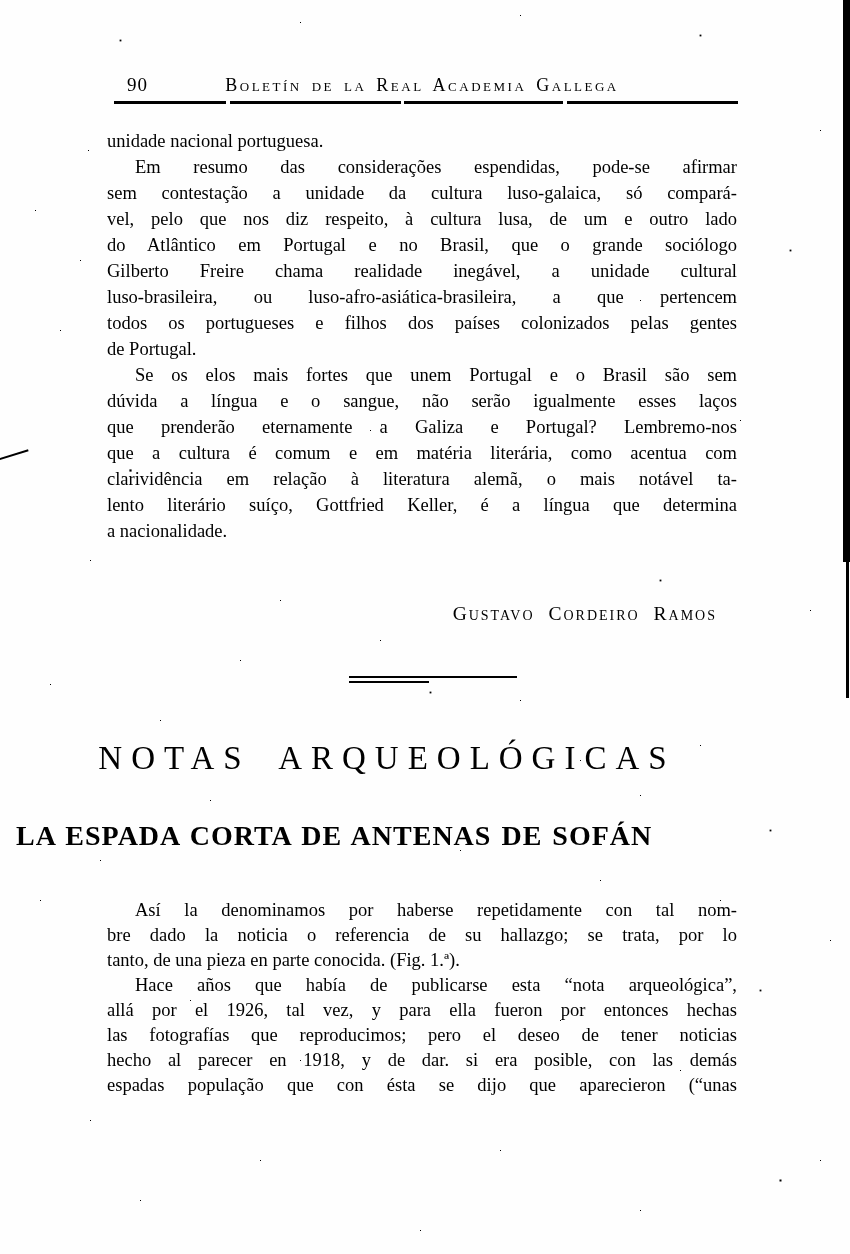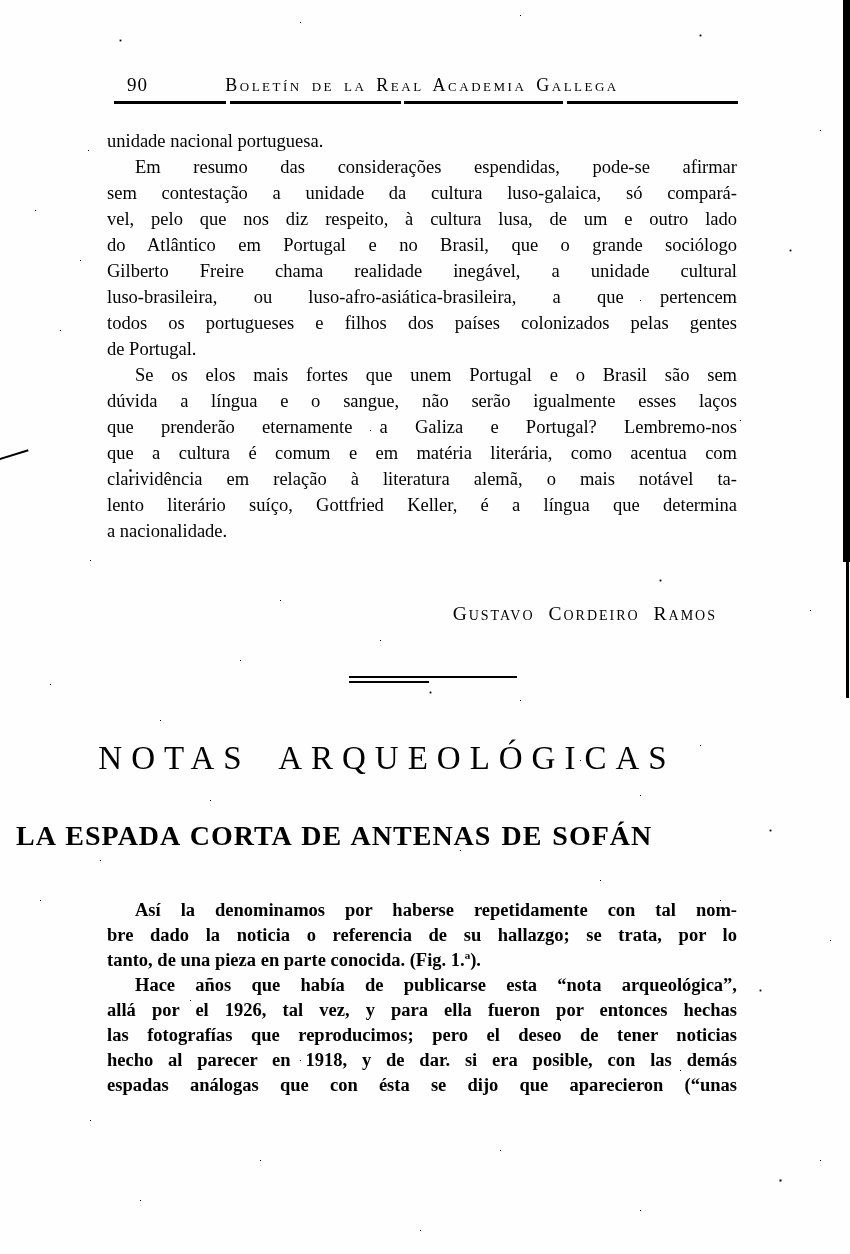--- a/index.html
+++ b/index.html
@@ -33,21 +33,21 @@
     position:absolute;top:101px;left:114px;width:624px;height:3px;
     background:
       linear-gradient(90deg,#000 0 18%, #fff 18% 18.6%, #000 18.6% 46%, #fff 46% 46.5%, #000 46.5% 72%, #fff 72% 72.6%, #000 72.6% 100%);
   }
   
   .text-block{
     position:absolute;left:107px;width:630px;
     font-size:18.5px;
   }
   .block-a{top:128px;line-height:26px;}
-  .block-b{top:898px;line-height:25px;font-weight:bold;}
+  .block-b{top:898px;line-height:25px;}
   .para .line{
     text-align:justify;
     text-align-last:justify;
   }
   .para:not(.cont) .line:last-child{text-align-last:left;}
   .para.indent .line:first-child{text-indent:28px;}
   
   .signature{
     position:absolute;top:603px;left:107px;width:630px;
     text-align:right;padding-right:20px;box-sizing:border-box;
@@ -154,21 +154,21 @@
     <div class="para indent">
         <div class="line">Así la denominamos por haberse repetidamente con tal nom-</div>
         <div class="line">bre dado la noticia o referencia de su hallazgo; se trata, por lo</div>
         <div class="line">tanto, de una pieza en parte conocida. (Fig. 1.ª).</div>
       </div>
     <div class="para indent cont">
         <div class="line">Hace años que había de publicarse esta “nota arqueológica”,</div>
         <div class="line">allá por el 1926, tal vez, y para ella fueron por entonces hechas</div>
         <div class="line">las fotografías que reproducimos; pero el deseo de tener noticias</div>
         <div class="line">hecho al parecer en 1918, y de dar. si era posible, con las demás</div>
-        <div class="line">espadas análogas que con ésta se dijo que aparecieron (“unas</div>
+        <div class="line">espadas população que con ésta se dijo que aparecieron (“unas</div>
       </div>
   </div>
 
   <div class="scan-bar-top"></div>
   <div class="scan-bar-bottom"></div>
   <div class="scan-stroke"></div>
   <div class="speckles"></div>
 
 </div>
 

